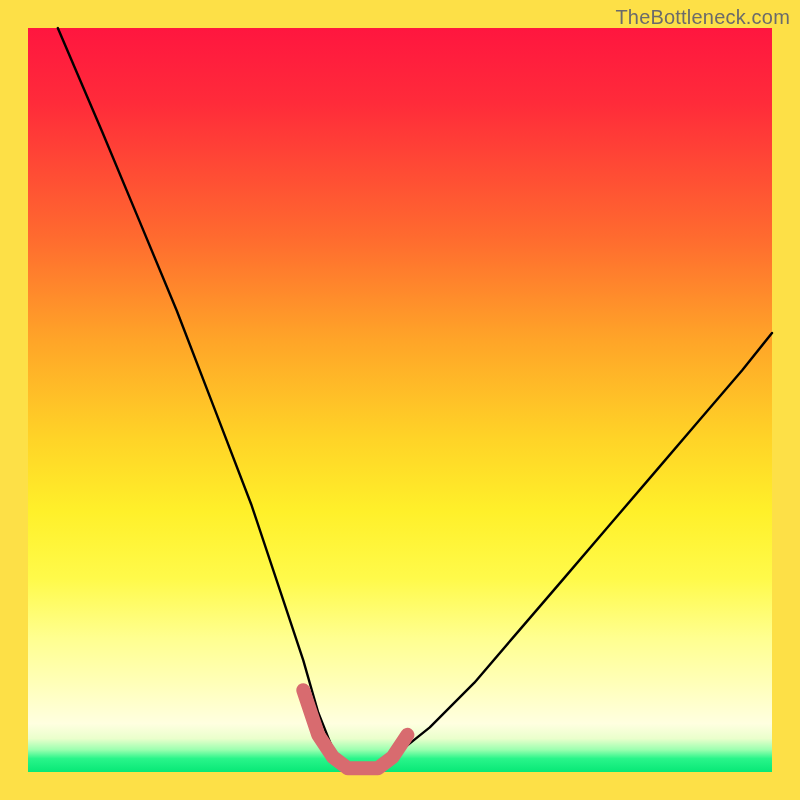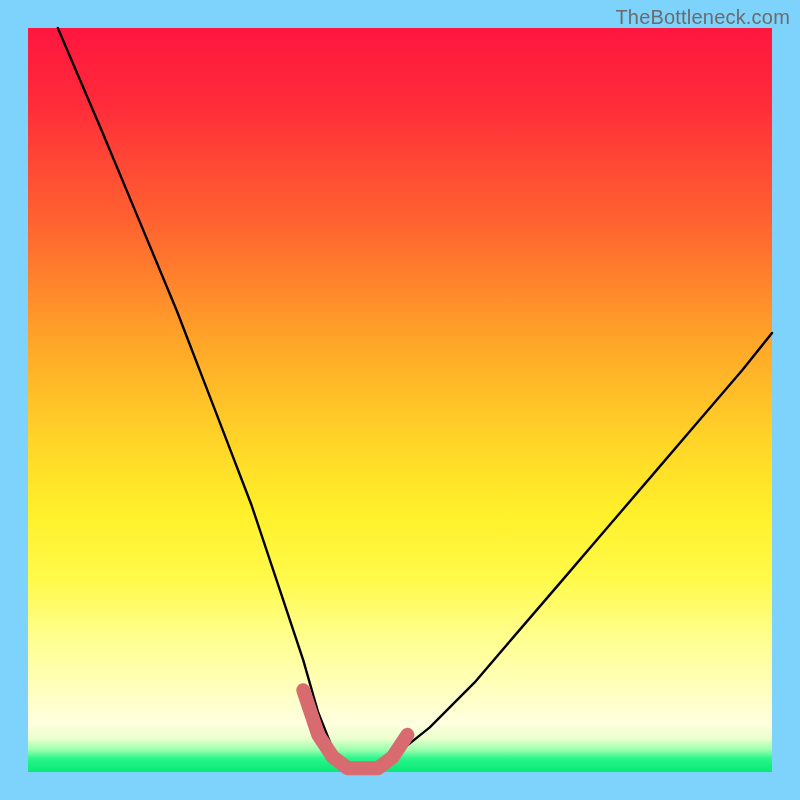--- a/index.html
+++ b/index.html
@@ -10,21 +10,21 @@
     background: #000;
     overflow: hidden;
     font-family: Arial, Helvetica, sans-serif;
   }
   .frame {
     position: absolute;
     left: 0;
     top: 0;
     width: 800px;
     height: 800px;
-    background: #7dd3fc;
+    background: #fde047;
   }
   .plot {
     position: absolute;
     left: 28px;
     top: 28px;
     width: 744px;
     height: 744px;
     
     background: linear-gradient(
       to bottom,

